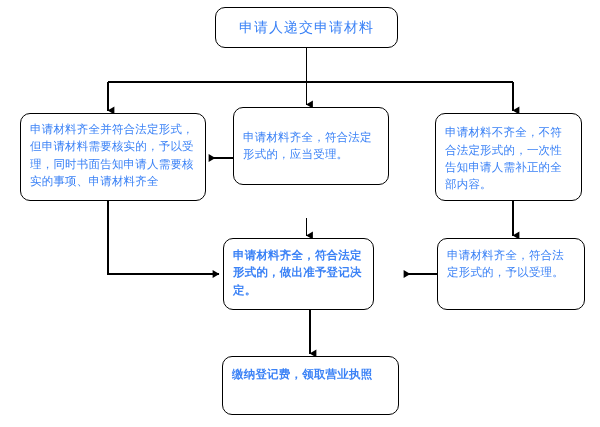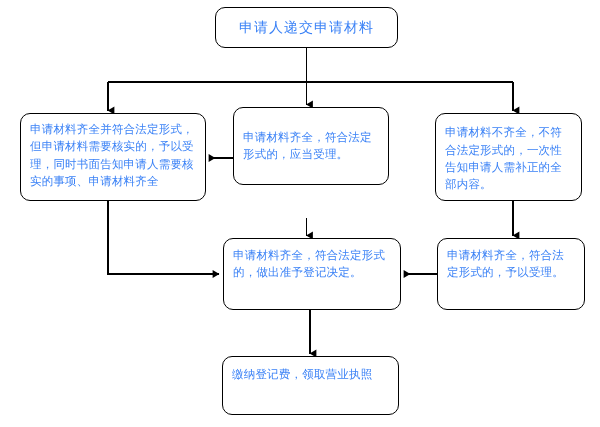--- a/index.html
+++ b/index.html
@@ -54,23 +54,23 @@
     font-size: 14px;
     text-align: center;
     letter-spacing: 1px;
   }
 
   
   #node-submit      { left: 215px; top: 7px;   width: 183px; height: 41px; }
   #node-verify      { left: 20px;  top: 113px; width: 186px; height: 88px; align-items: flex-start; padding-top: 7px; }
   #node-accept      { left: 233px; top: 107px; width: 156px; height: 78px; }
   #node-incomplete  { left: 435px; top: 113px; width: 147px; height: 88px; align-items: center; padding-top: 8px; }
-  #node-approve     { left: 223px; top: 238px; width: 178px; height: 72px; align-items: flex-start; padding-top: 8px; }
+  #node-approve     { left: 223px; top: 238px; width: 151px; height: 72px; align-items: flex-start; padding-top: 8px; font-weight: bold; }
   #node-accept2     { left: 437px; top: 238px; width: 148px; height: 72px; align-items: flex-start; padding-top: 8px; }
-  #node-license     { left: 222px; top: 356px; width: 177px; height: 59px; align-items: flex-start; padding-top: 9px; }
+  #node-license     { left: 222px; top: 356px; width: 177px; height: 59px; align-items: flex-start; padding-top: 9px; font-weight: bold; }
 </style>
 </head>
 <body>
 
 <div id="canvas">
 
   <svg id="edges" viewBox="0 0 600 427" xmlns="http://www.w3.org/2000/svg">
     <defs>
       <marker id="arrowDown" markerWidth="9" markerHeight="9" refX="4.5" refY="7.2" orient="auto" markerUnits="userSpaceOnUse">
         <path d="M0.6,0.8 L4.5,7.6 L8.4,0.8 Z" fill="#000000"></path>

